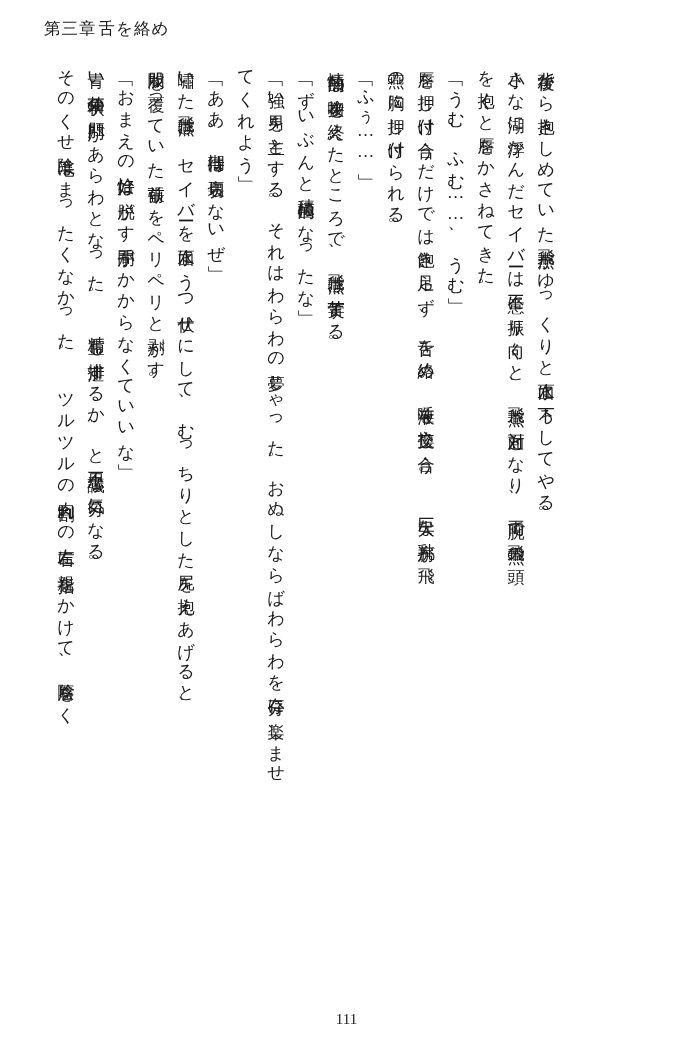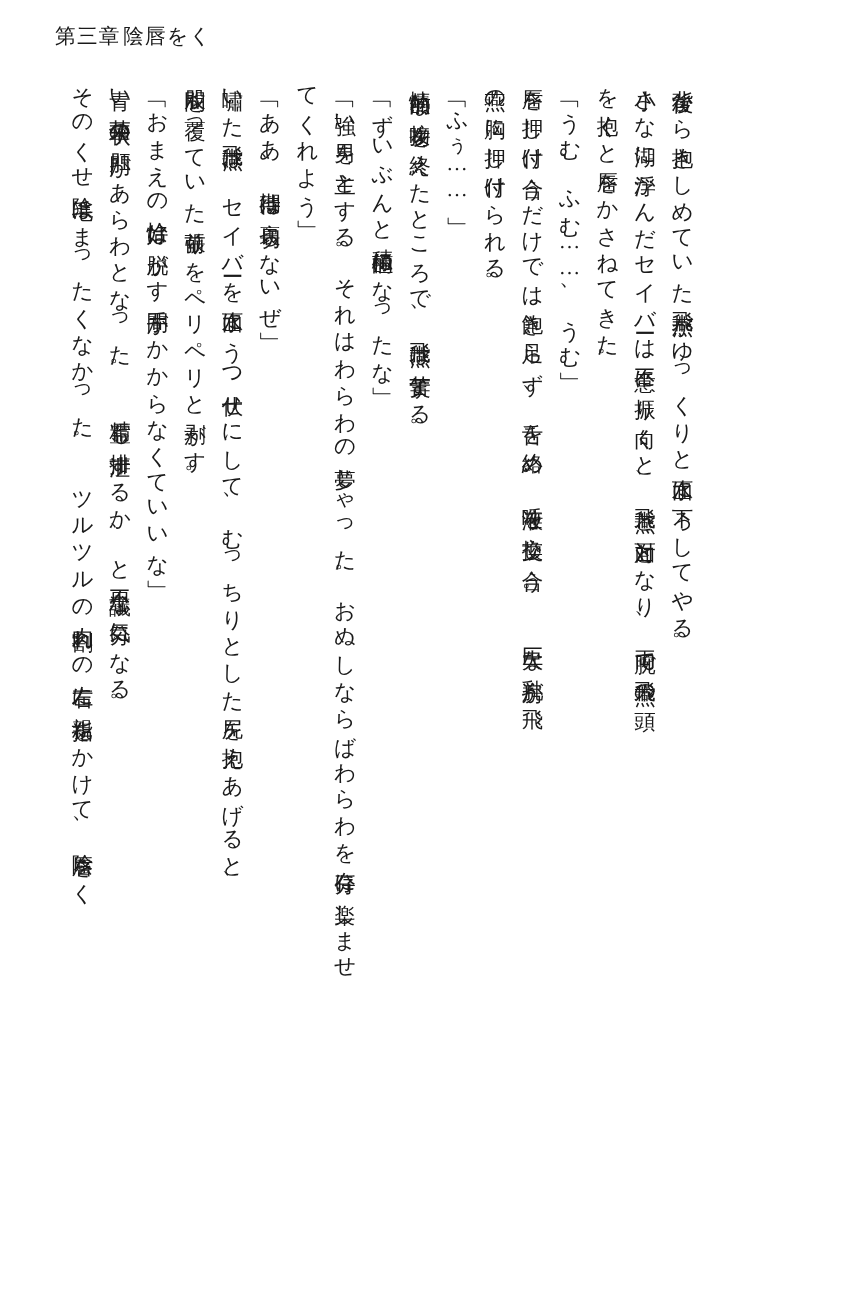--- a/index.html
+++ b/index.html
@@ -73,21 +73,21 @@
     font-size: 15px;
     font-family: "Liberation Serif", "DejaVu Serif", serif;
   }
 </style>
 </head>
 <body>
 
 <div class="page">
 
   <div class="header">
-    <span class="chap-num">第三章</span><span>陰唇をく</span>
+    <span class="chap-num">第三章</span><span>舌を絡め</span>
   </div>
 
   <div class="body-area" id="body-area">
       <div class="col">そのくせ陰毛はまったくなかった。　ツルツルの肉割れの左右に親指をかけて、陰唇をく</div>
       <div class="col">青い菊華状の肛門があらわとなった。　精霊も排泄するか、と不思議な気分になる。</div>
       <div class="col indent">「おまえの恰好は脱がす手間がかからなくていいな」</div>
       <div class="col">股間を覆っていた前張りをペリペリと剥がす。</div>
       <div class="col">嘯いた飛燕は、セイバーを水面にうつ伏せにして、むっちりとした尻を抱えあげると、</div>
       <div class="col indent">「ああ、期待は裏切らないぜ」</div>
       <div class="col">てくれよう」</div>
@@ -96,14 +96,15 @@
       <div class="col">情熱的な接吻を終えたところで、飛燕は苦笑する。</div>
       <div class="col indent">「ふぅ……」</div>
       <div class="col">燕の胸に押し付けられる。</div>
       <div class="col">唇を押し付け合うだけでは飽き足らず、舌を絡め、唾液を交換し合う。　巨大な乳房が飛</div>
       <div class="col indent">「うむ、ふむ……、うむ」</div>
       <div class="col">を抱くと唇をかさねてきた。</div>
       <div class="col">小さな湖に浮かんだセイバーは不意に振り向くと、飛燕と対面となり、両腕で飛燕の頭</div>
       <div class="col">背後から抱きしめていた飛燕がゆっくりと水面に下ろしてやる。</div>
     </div>
 
+  <div class="pagenum">111</div>
 
 </div>
 
 </body></html>

